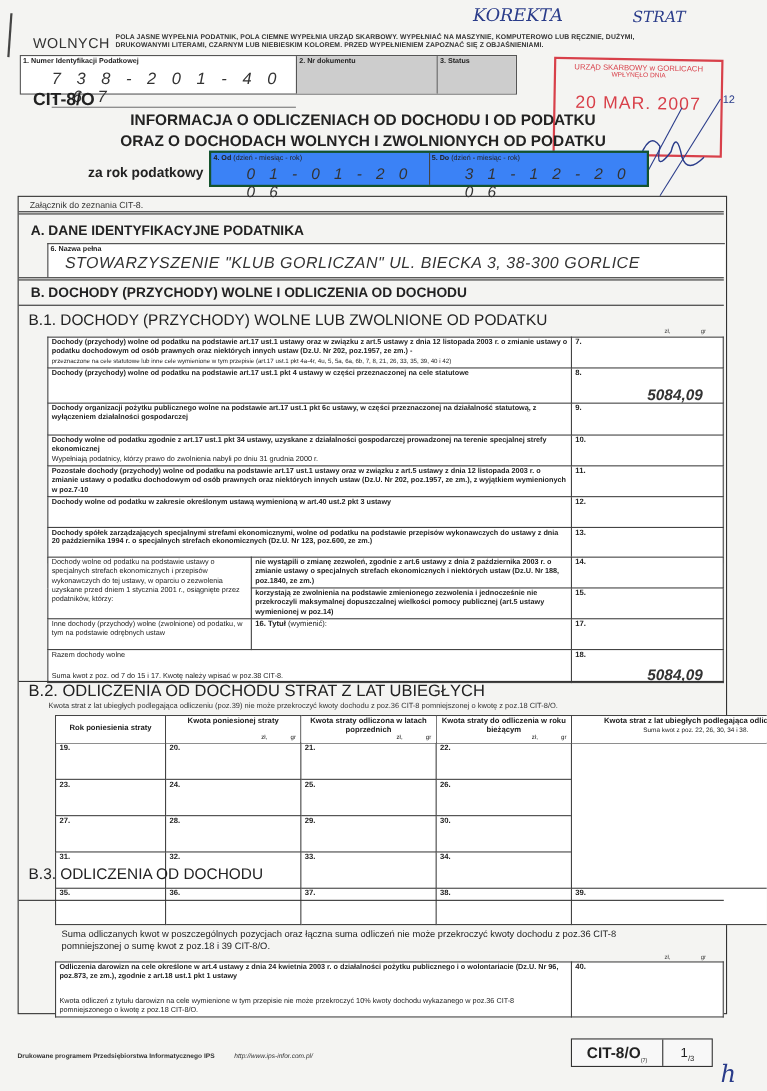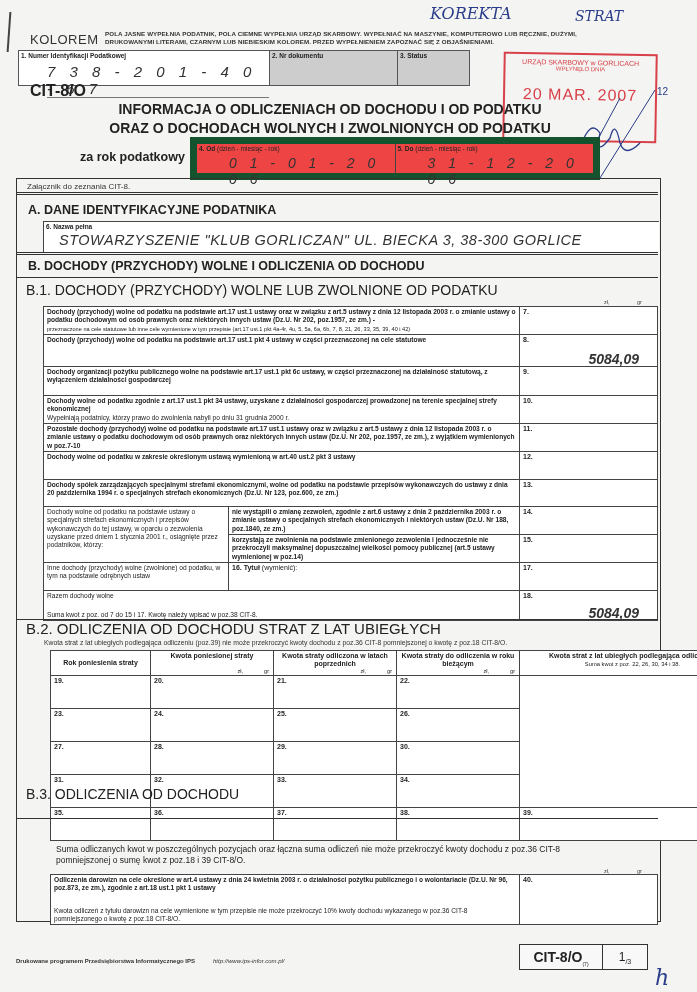--- a/index.html
+++ b/index.html
@@ -20,21 +20,21 @@
   .nip { position:absolute; left:28px; top:12px; font-size:15px; font-style:italic; letter-spacing:5px; color:#333; border-bottom:1px solid #777; }
   .gray { background:#cdcdcd; }
   .cit-title { left:30px; top:82px; font-size:16px; font-weight:bold; }
   .stamp { left:503px; top:53px; width:150px; height:85px; border:2px solid #d8404a; color:#d8404a; transform:rotate(1deg); text-align:center; }
   .stamp .s1 { font-size:7px; margin-top:4px; }
   .stamp .s2 { font-size:6px; }
   .stamp .s3 { font-size:16px; margin-top:14px; letter-spacing:1px; font-family:"Liberation Sans Narrow","Liberation Sans", sans-serif; }
   .stamp-num { left:657px; top:86px; font-size:10px; color:#2a3c8a; }
   .main-title { left:70px; top:100px; width:520px; text-align:center; font-size:14px; font-weight:bold; line-height:19px; font-family:"Liberation Sans", sans-serif; }
   .year-label { left:80px; top:150px; font-size:12.5px; font-weight:bold; }
-  .period-box { left:190px; top:137px; width:396px; height:29px; border:7px solid #14532d; display:flex; background:#ef4444; }
+  .period-box { left:190px; top:137px; width:396px; height:29px; border:2px solid #14532d; display:flex; background:#3b82f6; }
   .period-box .cell { flex:1; position:relative; border-right:1px solid #444; }
   .period-box .cell:last-child { border-right:none; }
   .date-val { position:absolute; left:32px; top:11px; font-size:14px; font-style:italic; letter-spacing:4.5px; color:#333; }
   .form-frame { left:16px; top:178px; width:643px; height:742px; border:1px solid #333; }
   .annex { left:17px; top:179px; width:641px; height:16px; border-bottom:3px double #333; font-size:8px; padding-left:10px; line-height:16px; box-sizing:border-box; color:#333; }
   .sec-head { font-weight:bold; font-size:12.5px; position:absolute; left:28px;text-align:center; }
   .secA { top:203px; }
   .name-box { left:43px; top:221px; width:615px; height:30px; border-left:1px solid #444; border-top:1px solid #444; background:#fff; }
   .name-val { position:absolute; left:15px; top:10px; font-size:14.5px; font-style:italic; letter-spacing:0.5px; color:#333; white-space:nowrap; }
   .secB { top:259px; }
@@ -60,21 +60,21 @@
   .footer-box .f1 { width:82px; border-right:1px solid #333; font-weight:bold; font-size:14px; text-align:center; line-height:24px; }
   .footer-box .f1 sub { font-size:5px; font-weight:normal; }
   .footer-box .f2 { flex:1; text-align:center; font-size:12px; line-height:24px; }
   .footer-box .f2 sub { font-size:7px; }
   .initials { left:655px; top:965px; font-size:22px; }
 </style>
 </head>
 <body>
 
 <div class="abs page-mark"></div>
-<div class="abs poltax">KOLOREM</div>
+<div class="abs poltax">WOLNYCH</div>
 <div class="abs instr">
   <div>POLA JASNE WYPEŁNIA PODATNIK, POLA CIEMNE WYPEŁNIA URZĄD SKARBOWY. WYPEŁNIAĆ NA MASZYNIE, KOMPUTEROWO LUB RĘCZNIE, DUŻYMI,</div>
   <div>DRUKOWANYMI LITERAMI, CZARNYM LUB NIEBIESKIM KOLOREM. PRZED WYPEŁNIENIEM ZAPOZNAĆ SIĘ Z OBJAŚNIENIAMI.</div>
 </div>
 <div class="abs handwritten hw-korekta">KOREKTA</div>
 <div class="abs handwritten hw-kopia">STRAT</div>
 
 <div class="abs hdr-box">
   <div class="cell" style="width:250px;">
     <span class="lbl">1. Numer Identyfikacji Podatkowej</span>

